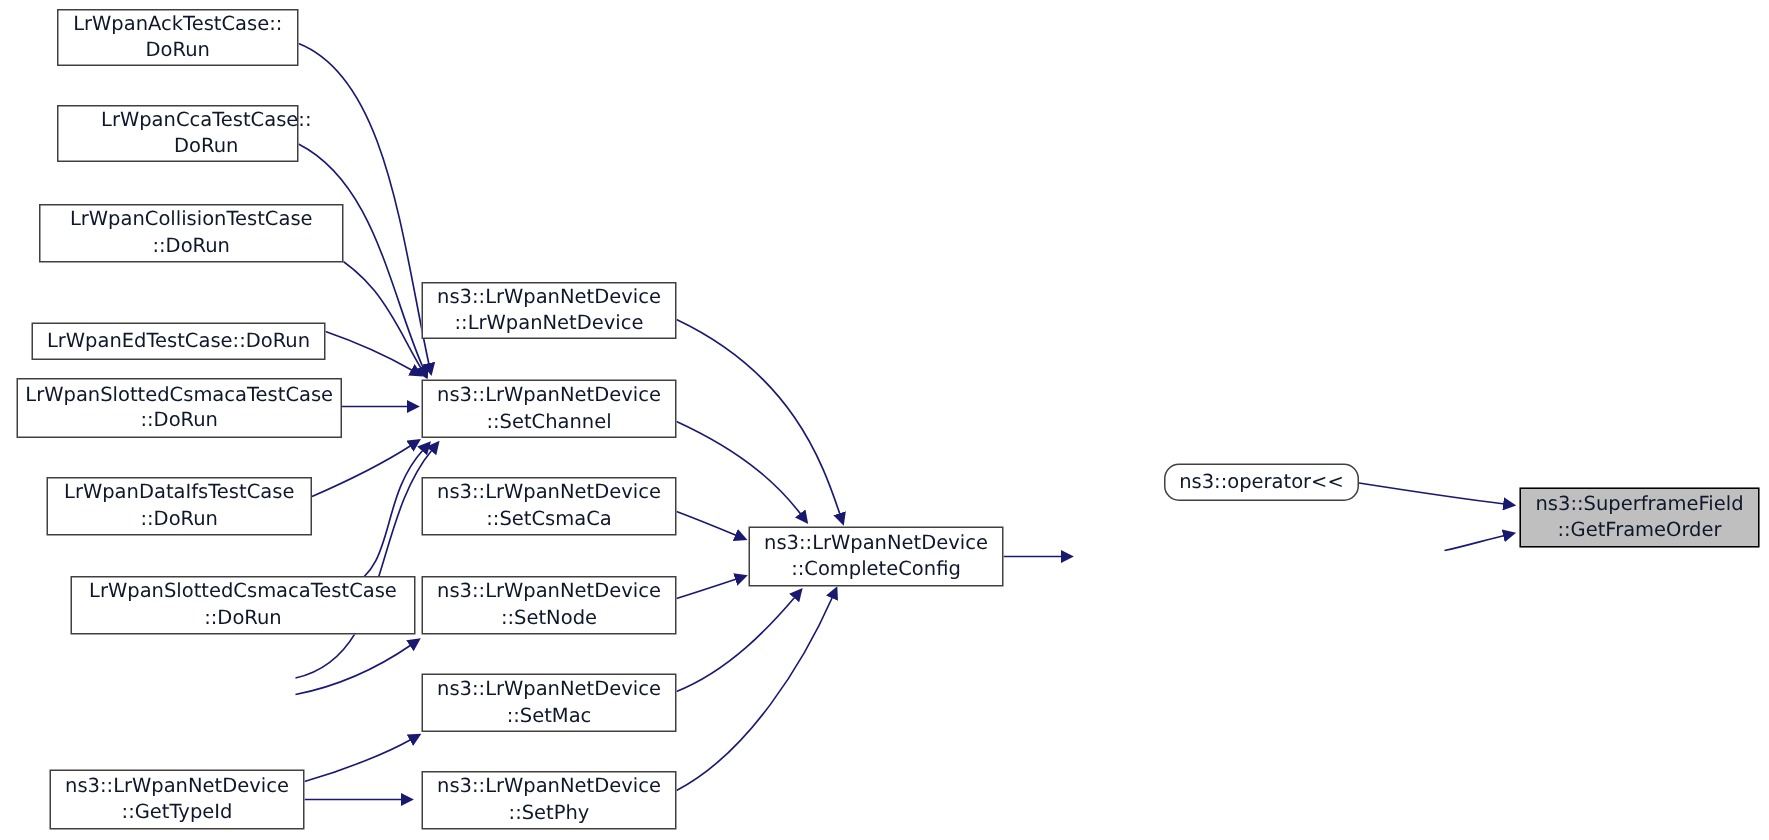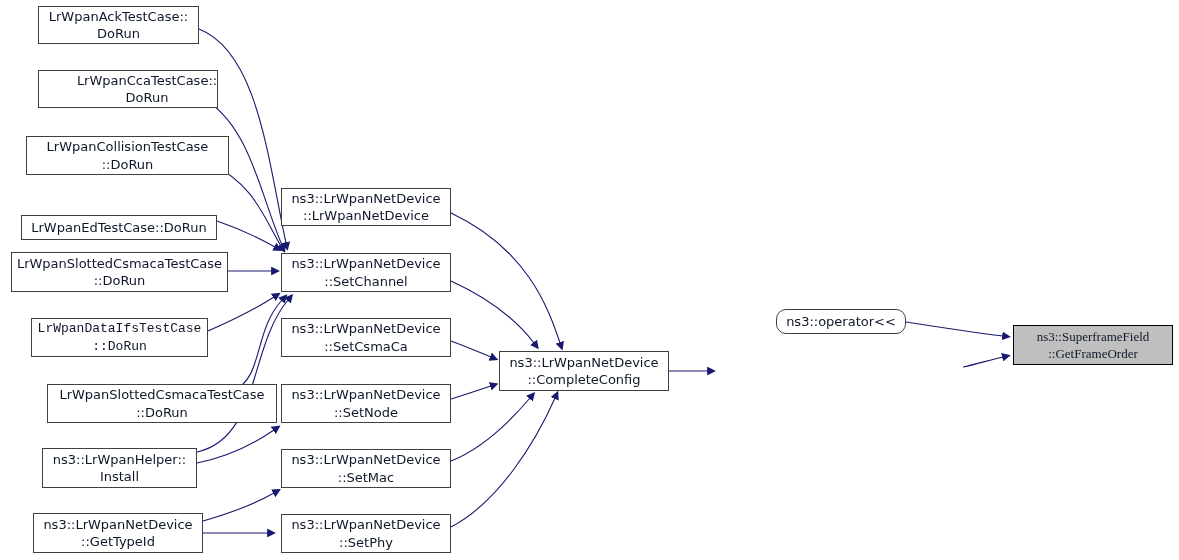--- a/index.html
+++ b/index.html
@@ -58,46 +58,44 @@
     <path class="edge" marker-end="url(#arrowhead)" d="M451,399 C467,394 479,390 491,386"></path>
     <path class="edge" marker-end="url(#arrowhead)" d="M451,461 C486,447 513,418 530,398"></path>
     <path class="edge" marker-end="url(#arrowhead)" d="M451,527 C499,502 536,441 555,398"></path>
     <path class="edge" marker-end="url(#arrowhead)" d="M669,371 L708,371"></path>
     <path class="edge" marker-end="url(#arrowhead)" d="M963,367 C977,364 990,360 1003,357"></path>
     <path class="edge" marker-end="url(#arrowhead)" d="M906,322 C938,327 970,332 1003,336"></path>
   </svg>
 
   <div class="node" style="left:38px;  top:6px;   width:161px; height:38px;">LrWpanAckTestCase::
 DoRun</div>
-  <div class="node" style="left:38px;  top:70px;  width:180px; height:38px;padding-left:38px;">LrWpanCcaTestCase::
+  <div class="node" style="left:38px;  top:70px;  width:161px; height:38px;padding-left:38px;">LrWpanCcaTestCase::
 DoRun</div>
   <div class="node" style="left:26px;  top:136px; width:203px; height:39px;">LrWpanCollisionTestCase
 ::DoRun</div>
   <div class="node" style="left:21px;  top:215px; width:196px; height:25px;">LrWpanEdTestCase::DoRun</div>
   <div class="node" style="left:11px;  top:252px; width:217px; height:40px;">LrWpanSlottedCsmacaTestCase
 ::DoRun</div>
-  <div class="node" style="left:31px;  top:318px; width:177px; height:39px;font-family:Liberation Mono, monospace;">LrWpanDataIfsTestCase
+  <div class="node" style="left:31px;  top:318px; width:177px; height:39px;">LrWpanDataIfsTestCase
 ::DoRun</div>
   <div class="node" style="left:3px;   top:384px; width:230px; height:39px;margin-left:44px;">LrWpanSlottedCsmacaTestCase
 ::DoRun</div>
-  <div class="node" style="left:42px;  top:448px; width:155px; height:40px;">ns3::LrWpanHelper::
-Install</div>
   <div class="node" style="left:33px;  top:513px; width:170px; height:40px;">ns3::LrWpanNetDevice
 ::GetTypeId</div>
   <div class="node" style="left:281px; top:188px; width:170px; height:38px;">ns3::LrWpanNetDevice
 ::LrWpanNetDevice</div>
   <div class="node" style="left:281px; top:253px; width:170px; height:39px;">ns3::LrWpanNetDevice
 ::SetChannel</div>
   <div class="node" style="left:281px; top:318px; width:170px; height:39px;">ns3::LrWpanNetDevice
 ::SetCsmaCa</div>
   <div class="node" style="left:281px; top:384px; width:170px; height:39px;">ns3::LrWpanNetDevice
 ::SetNode</div>
   <div class="node" style="left:281px; top:449px; width:170px; height:39px;">ns3::LrWpanNetDevice
 ::SetMac</div>
   <div class="node" style="left:281px; top:514px; width:170px; height:39px;">ns3::LrWpanNetDevice
 ::SetPhy</div>
   <div class="node" style="left:499px; top:351px; width:170px; height:40px;">ns3::LrWpanNetDevice
 ::CompleteConfig</div>
   <div class="node" style="left:776px; top:309px; width:130px; height:25px;border-radius:10px;">ns3::operator&lt;&lt;</div>
-  <div class="node target" style="left:1013px; top:325px; width:160px; height:40px;font-family:Liberation Serif, serif;">ns3::SuperframeField
+  <div class="node target" style="left:1013px; top:325px; width:160px; height:40px;">ns3::SuperframeField
 ::GetFrameOrder</div>
 
 </div>
 
 </body></html>

